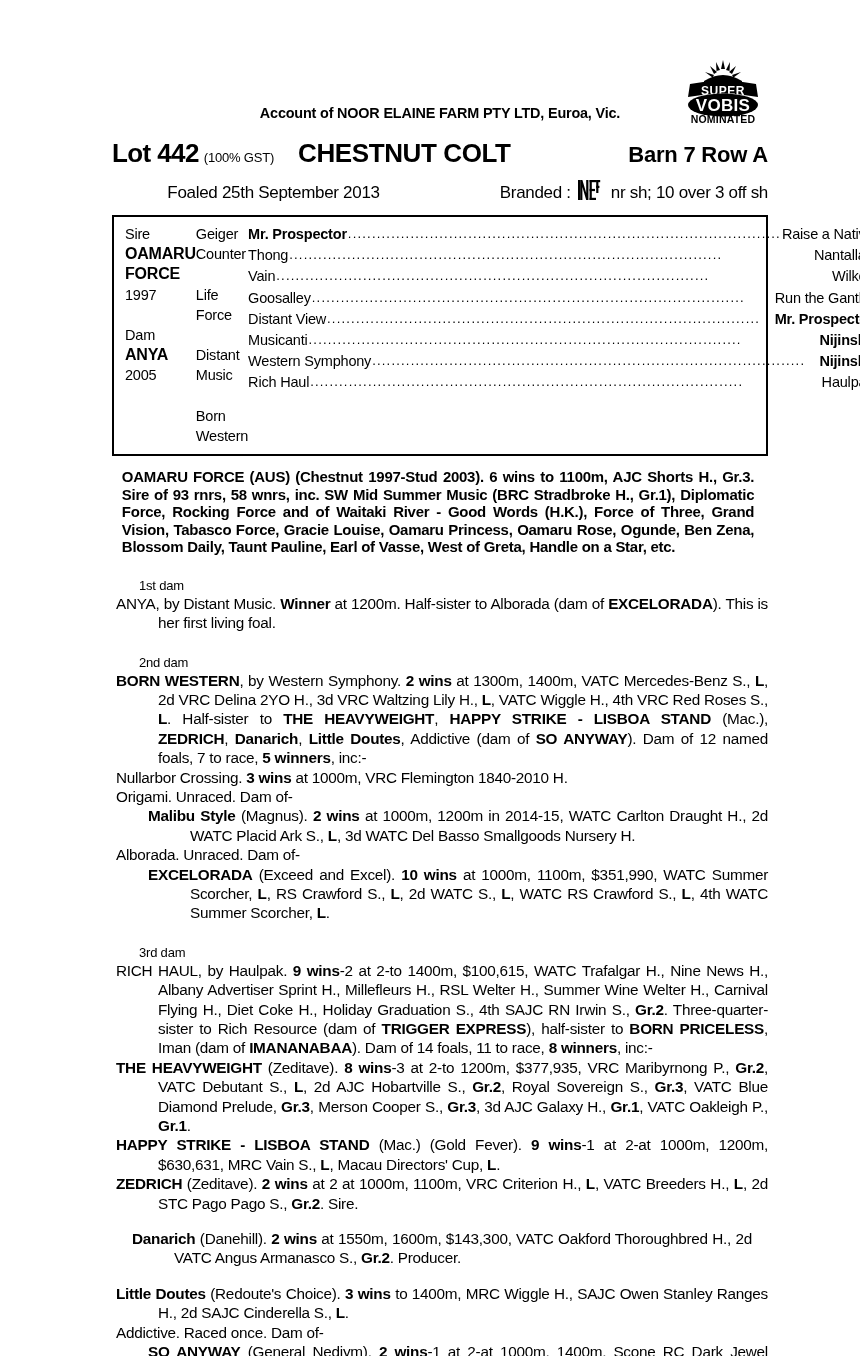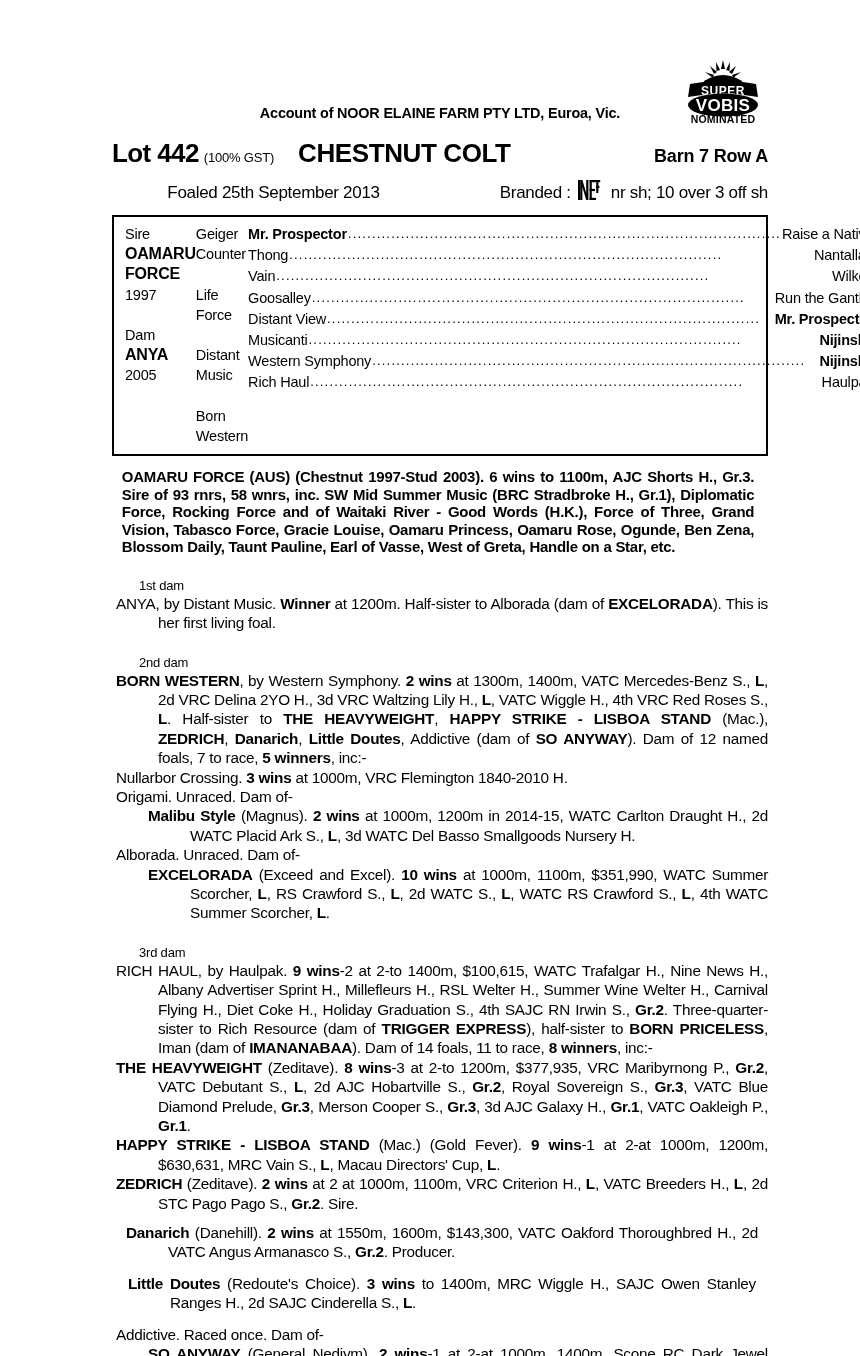--- a/index.html
+++ b/index.html
@@ -59,21 +59,21 @@
     letter-spacing: -0.2px;
   }
   .colour-sex {
     font-weight: bold;
     font-size: 26px;
     letter-spacing: -0.4px;
     margin-left: 24px;
   }
   .barn {
     font-weight: bold;
-    font-size: 18px;
+    font-size: 22px;
     margin-left: auto;
     letter-spacing: -0.2px;
   }
 
   .foaled-row {
     display: flex;
     align-items: baseline;
     margin-top: 9px;
     font-size: 17px;
     letter-spacing: -0.3px;
@@ -308,20 +308,20 @@
         <p class="entry hang2" style="margin: 0px;"><span class="bold">Malibu Style</span><span> (Magnus). </span><span class="bold">2 wins</span><span> at 1000m, 1200m in 2014-15, WATC Carlton Draught H., 2d WATC Placid Ark S., </span><span class="bold">L</span><span>, 3d WATC Del Basso Smallgoods Nursery H.</span></p>
         <p class="entry flat1" style="margin: 0px;"><span>Alborada. Unraced. Dam of-</span></p>
         <p class="entry hang2" style="margin: 0px;"><span class="bold">EXCELORADA</span><span> (Exceed and Excel). </span><span class="bold">10 wins</span><span> at 1000m, 1100m, $351,990, WATC Summer Scorcher, </span><span class="bold">L</span><span>, RS Crawford S., </span><span class="bold">L</span><span>, 2d WATC S., </span><span class="bold">L</span><span>, WATC RS Crawford S., </span><span class="bold">L</span><span>, 4th WATC Summer Scorcher, </span><span class="bold">L</span><span>.</span></p>
       </div>
       <div class="dam-section">
         <div class="dam-heading">3rd dam</div>
         <p class="entry hang1" style="margin: 0px;"><span>RICH HAUL, by Haulpak. </span><span class="bold">9 wins</span><span>-2 at 2-to 1400m, $100,615, WATC Trafalgar H., Nine News H., Albany Advertiser Sprint H., Millefleurs H., RSL Welter H., Summer Wine Welter H., Carnival Flying H., Diet Coke H., Holiday Graduation S., 4th SAJC RN Irwin S., </span><span class="bold">Gr.2</span><span>. Three-quarter-sister to Rich Resource (dam of </span><span class="bold">TRIGGER EXPRESS</span><span>), half-sister to </span><span class="bold">BORN PRICELESS</span><span>, Iman (dam of </span><span class="bold">IMANANABAA</span><span>). Dam of 14 foals, 11 to race, </span><span class="bold">8 winners</span><span>, inc:-</span></p>
         <p class="entry hang1" style="margin: 0px;"><span class="bold">THE HEAVYWEIGHT</span><span> (Zeditave). </span><span class="bold">8 wins</span><span>-3 at 2-to 1200m, $377,935, VRC Maribyrnong P., </span><span class="bold">Gr.2</span><span>, VATC Debutant S., </span><span class="bold">L</span><span>, 2d AJC Hobartville S., </span><span class="bold">Gr.2</span><span>, Royal Sovereign S., </span><span class="bold">Gr.3</span><span>, VATC Blue Diamond Prelude, </span><span class="bold">Gr.3</span><span>, Merson Cooper S., </span><span class="bold">Gr.3</span><span>, 3d AJC Galaxy H., </span><span class="bold">Gr.1</span><span>, VATC Oakleigh P., </span><span class="bold">Gr.1</span><span>.</span></p>
         <p class="entry hang1" style="margin: 0px;"><span class="bold">HAPPY STRIKE - LISBOA STAND</span><span> (Mac.) (Gold Fever). </span><span class="bold">9 wins</span><span>-1 at 2-at 1000m, 1200m, $630,631, MRC Vain S., </span><span class="bold">L</span><span>, Macau Directors' Cup, </span><span class="bold">L</span><span>.</span></p>
         <p class="entry hang1" style="margin: 0px;"><span class="bold">ZEDRICH</span><span> (Zeditave). </span><span class="bold">2 wins</span><span> at 2 at 1000m, 1100m, VRC Criterion H., </span><span class="bold">L</span><span>, VATC Breeders H., </span><span class="bold">L</span><span>, 2d STC Pago Pago S., </span><span class="bold">Gr.2</span><span>. Sire.</span></p>
-        <p class="entry hang1" style="margin: 10px;"><span class="bold">Danarich</span><span> (Danehill). </span><span class="bold">2 wins</span><span> at 1550m, 1600m, $143,300, VATC Oakford Thoroughbred H., 2d VATC Angus Armanasco S., </span><span class="bold">Gr.2</span><span>. Producer.</span></p>
-        <p class="entry hang1" style="margin: 12px;"><span class="bold">Little Doutes</span><span> (Redoute's Choice). </span><span class="bold">3 wins</span><span> to 1400m, MRC Wiggle H., SAJC Owen Stanley Ranges H., 2d SAJC Cinderella S., </span><span class="bold">L</span><span>.</span></p>
+        <p class="entry hang1" style="margin: 16px;"><span class="bold">Danarich</span><span> (Danehill). </span><span class="bold">2 wins</span><span> at 1550m, 1600m, $143,300, VATC Oakford Thoroughbred H., 2d VATC Angus Armanasco S., </span><span class="bold">Gr.2</span><span>. Producer.</span></p>
+        <p class="entry hang1" style="margin: 0px;"><span class="bold">Little Doutes</span><span> (Redoute's Choice). </span><span class="bold">3 wins</span><span> to 1400m, MRC Wiggle H., SAJC Owen Stanley Ranges H., 2d SAJC Cinderella S., </span><span class="bold">L</span><span>.</span></p>
         <p class="entry flat1" style="margin: 0px;"><span>Addictive. Raced once. Dam of-</span></p>
         <p class="entry hang2" style="margin: 0px;"><span class="bold">SO ANYWAY</span><span> (General Nediym). </span><span class="bold">2 wins</span><span>-1 at 2-at 1000m, 1400m, Scone RC Dark Jewel Classic, </span><span class="bold">L</span><span>, 2d VRC Thoroughbred Breeders S., </span><span class="bold">Gr.3</span><span>.</span></p>
       </div>
     </div>
 
 </div>
 
 </body></html>

